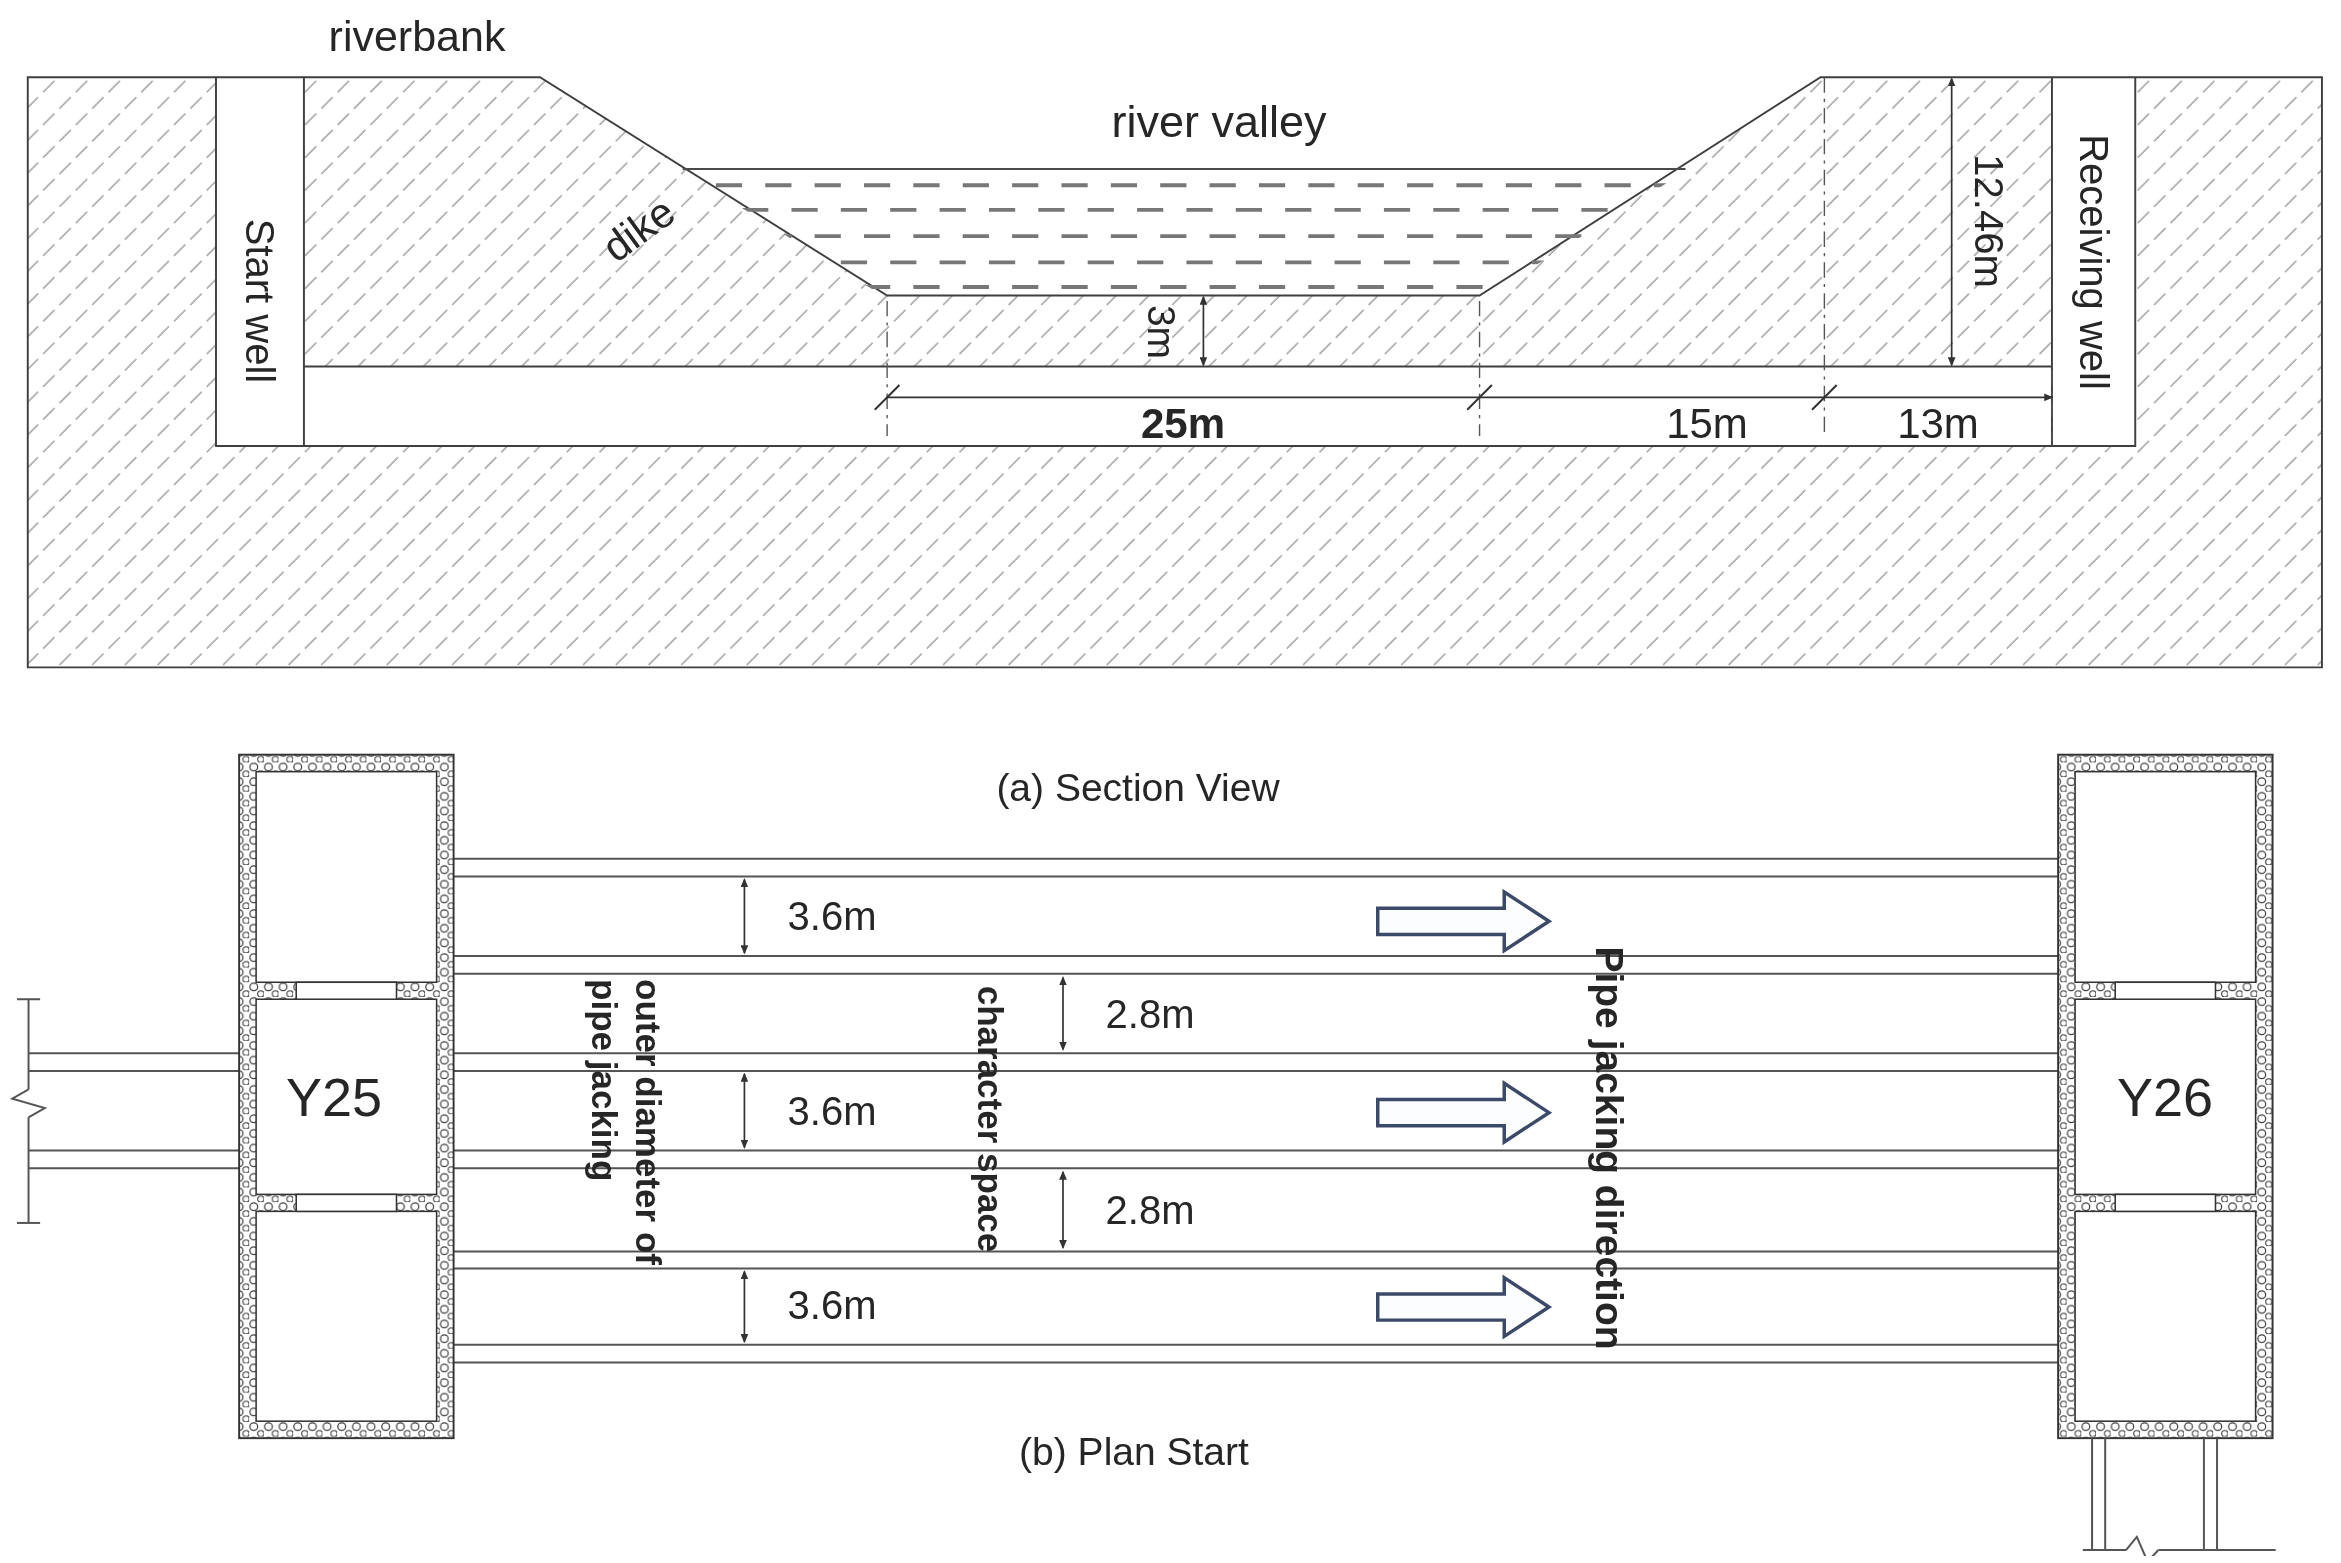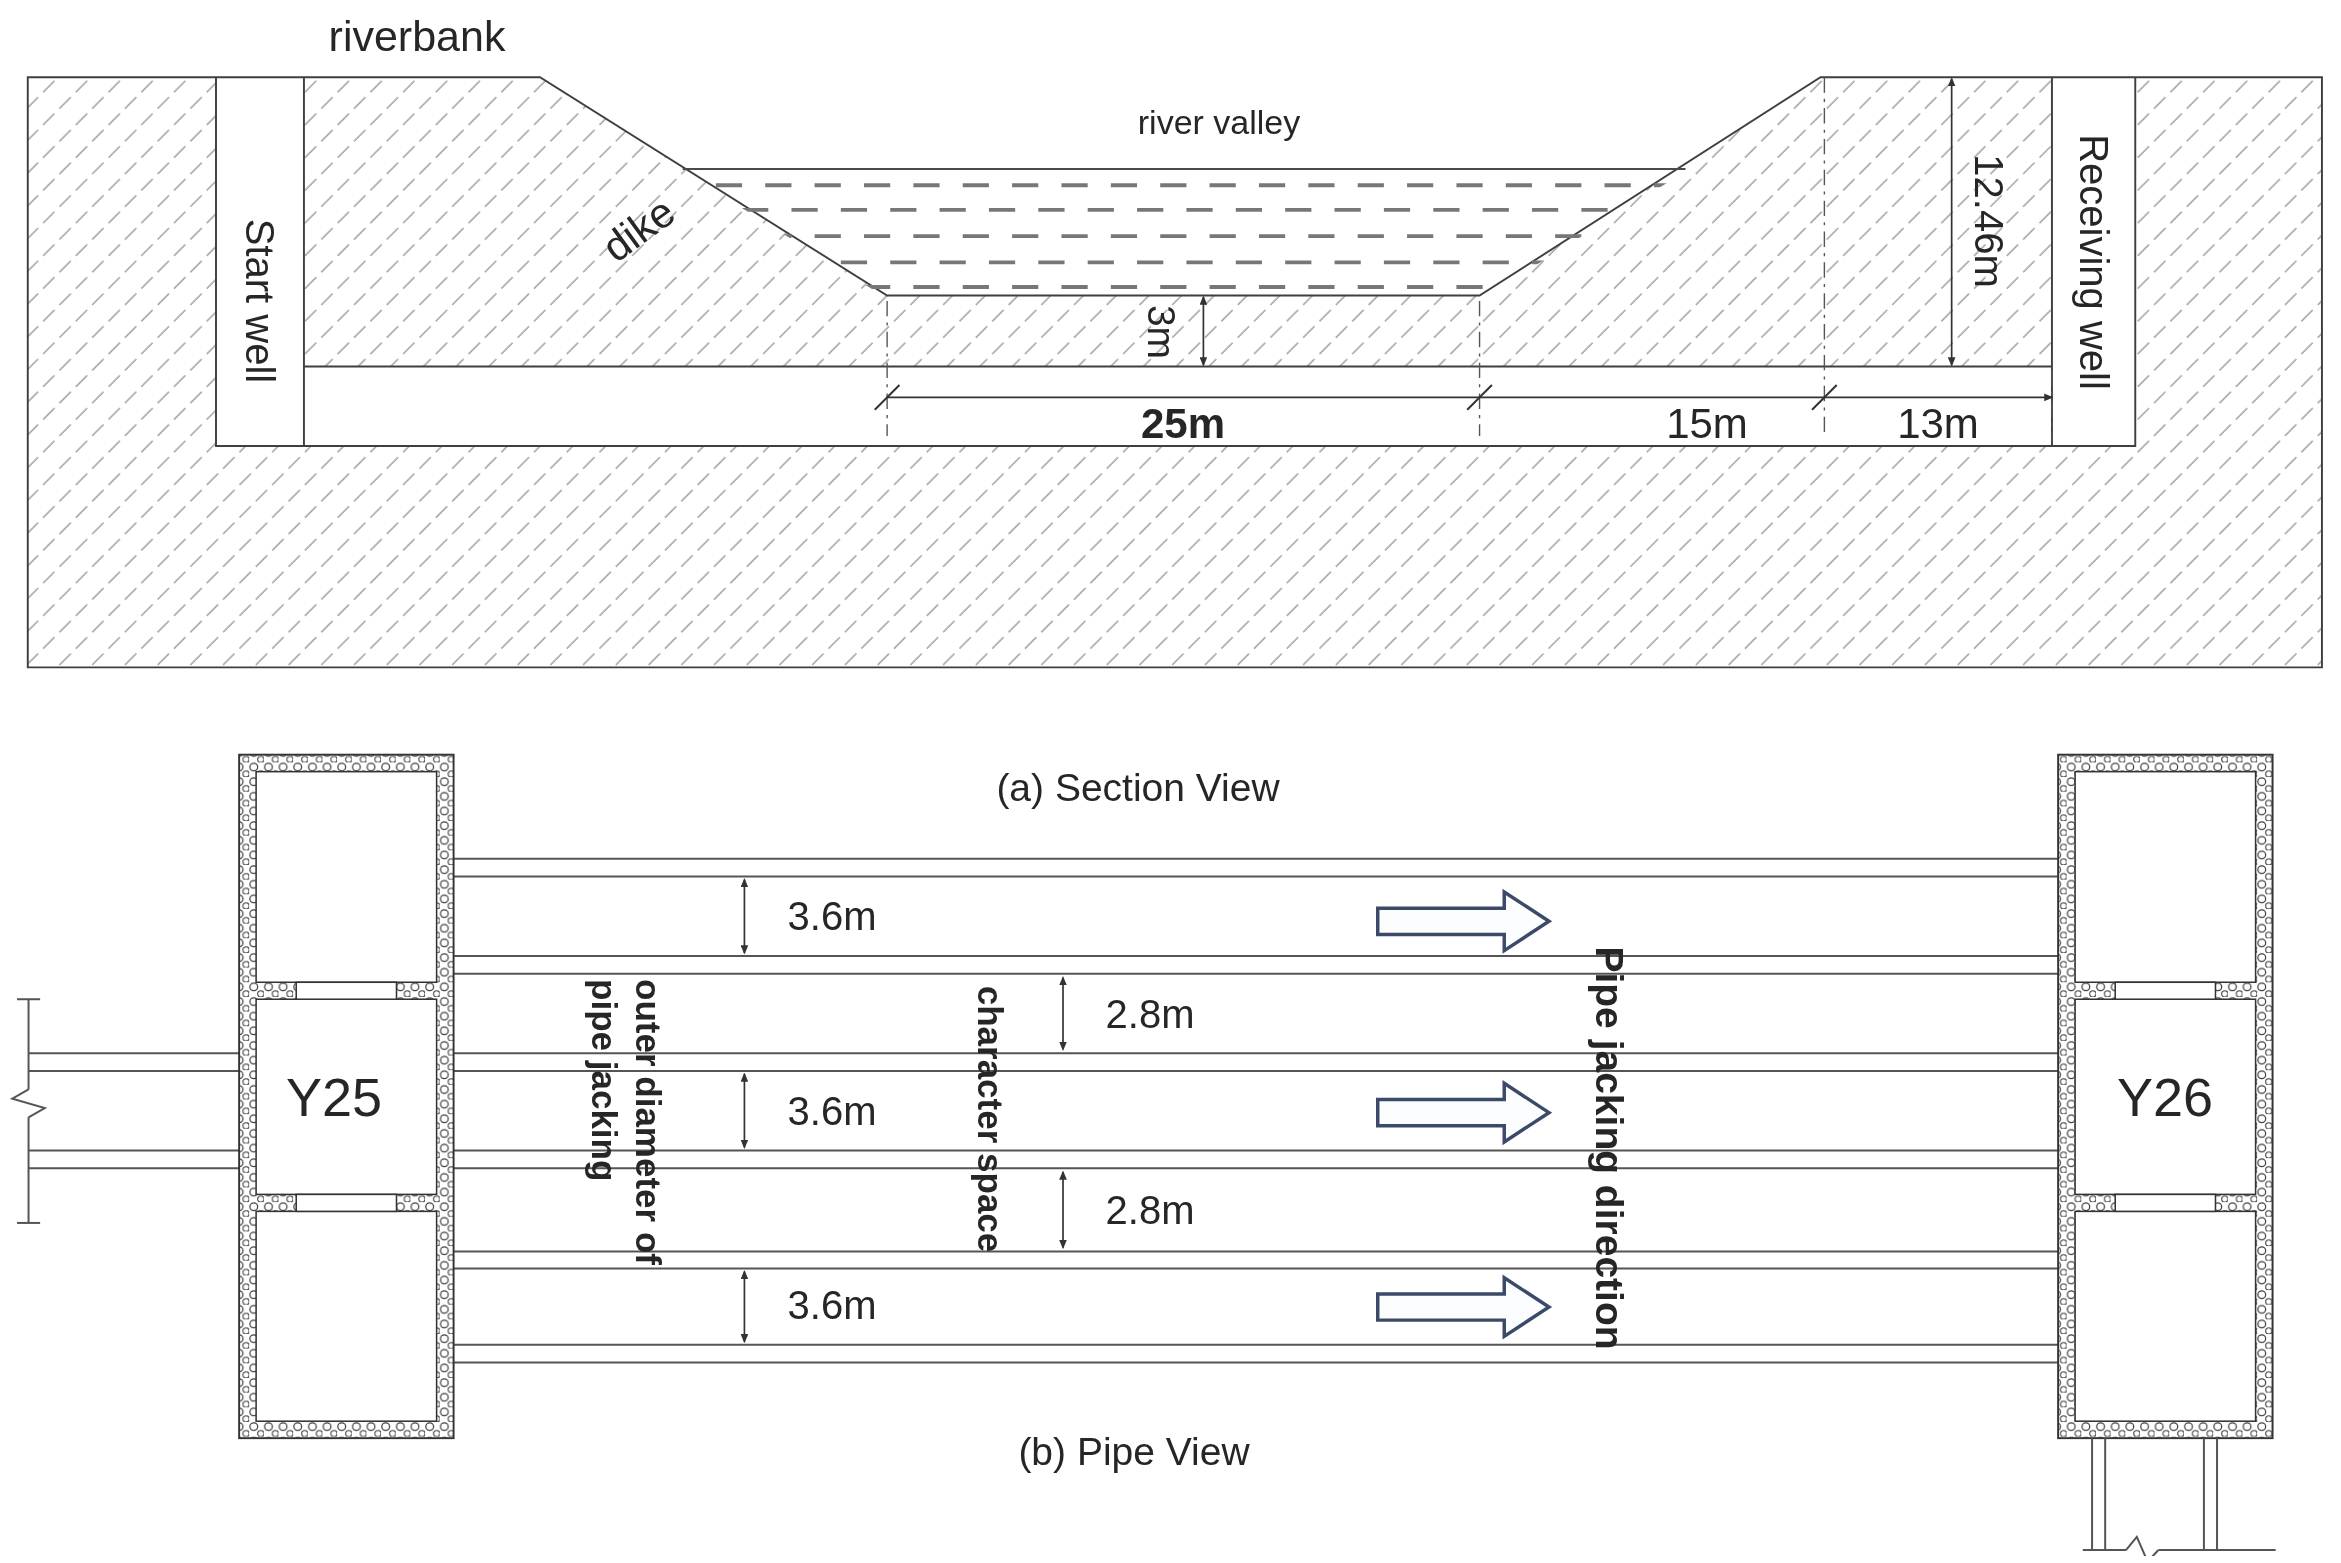--- a/index.html
+++ b/index.html
@@ -4,21 +4,21 @@
 <style>
   html,body{margin:0;padding:0;background:#ffffff;}
   #page{position:relative;width:2342px;height:1556px;background:#ffffff;overflow:hidden;
         font-family:"Liberation Sans", sans-serif;color:#262626;}
   svg{position:absolute;left:0;}
   .lbl{position:absolute;transform:translate(-50%,-50%);white-space:nowrap;
        font-family:"Liberation Sans", sans-serif;color:#262626;line-height:1.25;}
   .vtext{writing-mode:vertical-rl;white-space:pre-line;transform:translate(-50%,-50%);}
   .bold{font-weight:bold;}
   .f46{font-size:35px;} .f50{font-size:39px;} .f52{font-size:40px;}
-  .f54{font-size:42px;} .f56{font-size:43px;} .f58{font-size:34px;}
+  .f54{font-size:42px;} .f56{font-size:43px;} .f58{font-size:45px;}
   .f62{font-size:39px;} .f70{font-size:54px;}
   .tilt{transform:translate(-50%,-50%) rotate(-36deg);}
 </style>
 </head>
 <body>
 
 <div id="page">
 
   <svg width="2342" height="733" viewBox="0 0 3036 950" style="top:0;">
     <defs>
@@ -176,16 +176,16 @@
   <div class="lbl f52" style="left:832px;top:1111px;">3.6m</div>
   <div class="lbl f52" style="left:832px;top:1305px;">3.6m</div>
   <div class="lbl f52" style="left:1150px;top:1014px;">2.8m</div>
   <div class="lbl f52" style="left:1150px;top:1210px;">2.8m</div>
 
   <div class="lbl vtext f46 bold" style="left:626px;top:1122px;">outer diameter of
 pipe jacking</div>
   <div class="lbl vtext f46 bold" style="left:990px;top:1119px;">character space</div>
   <div class="lbl vtext f50 bold" style="left:1609px;top:1148px;">Pipe jacking direction</div>
 
-  <div class="lbl f62" style="left:1134px;top:1452px;">(b) Pipe View</div>
+  <div class="lbl f62" style="left:1134px;top:1452px;">(b) Plan Start</div>
 
 </div>
 
 
 </body></html>

